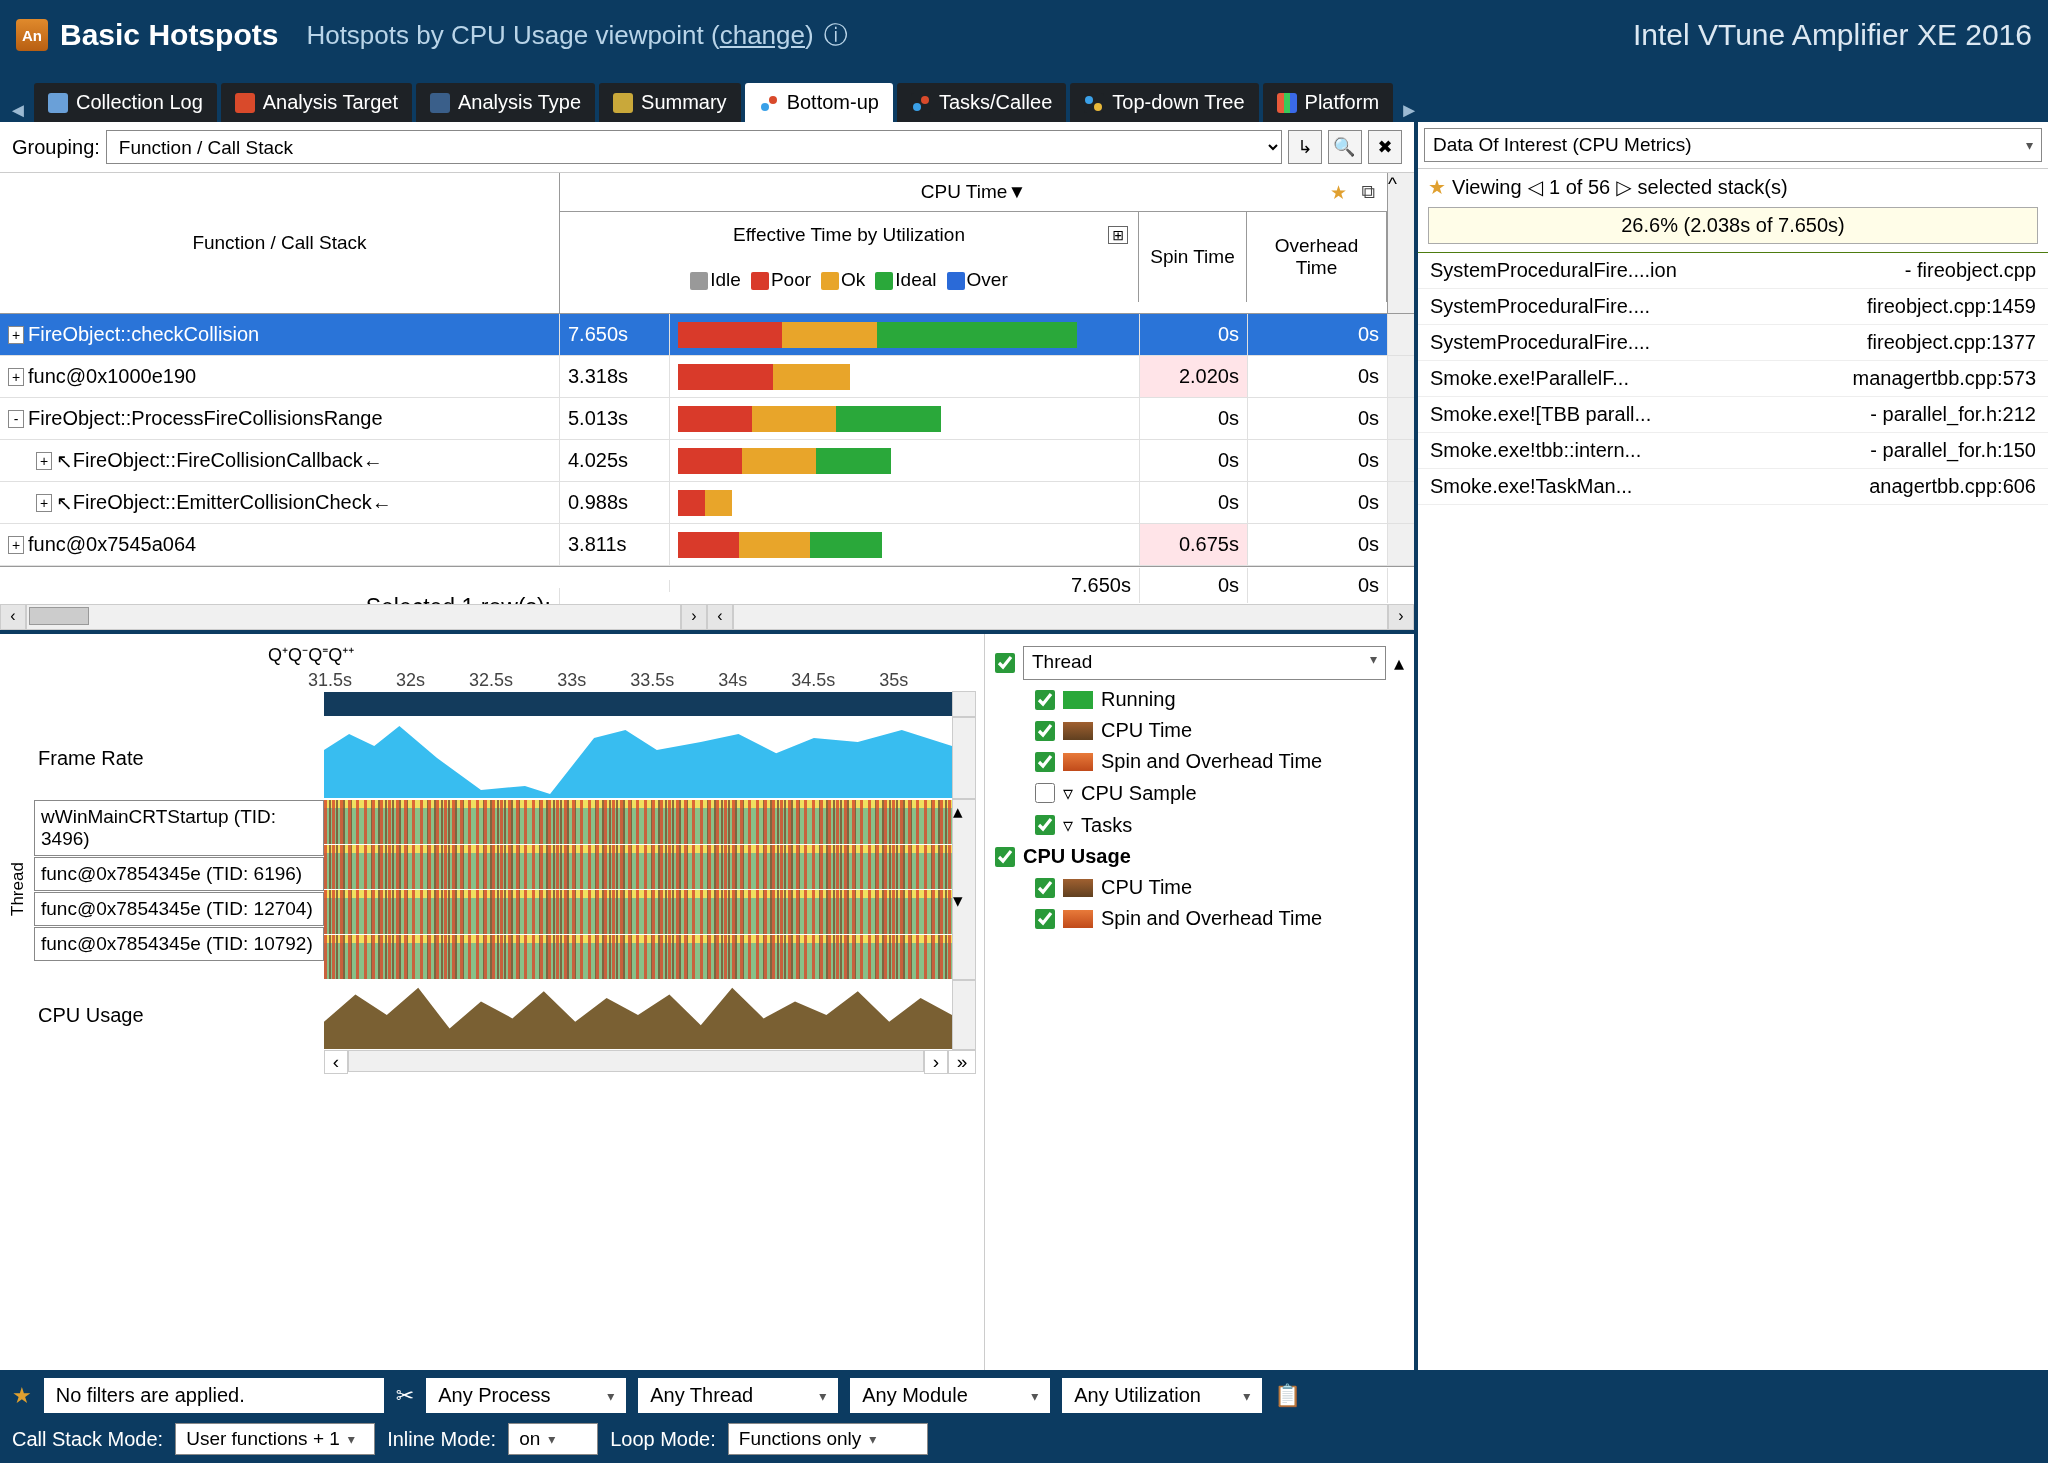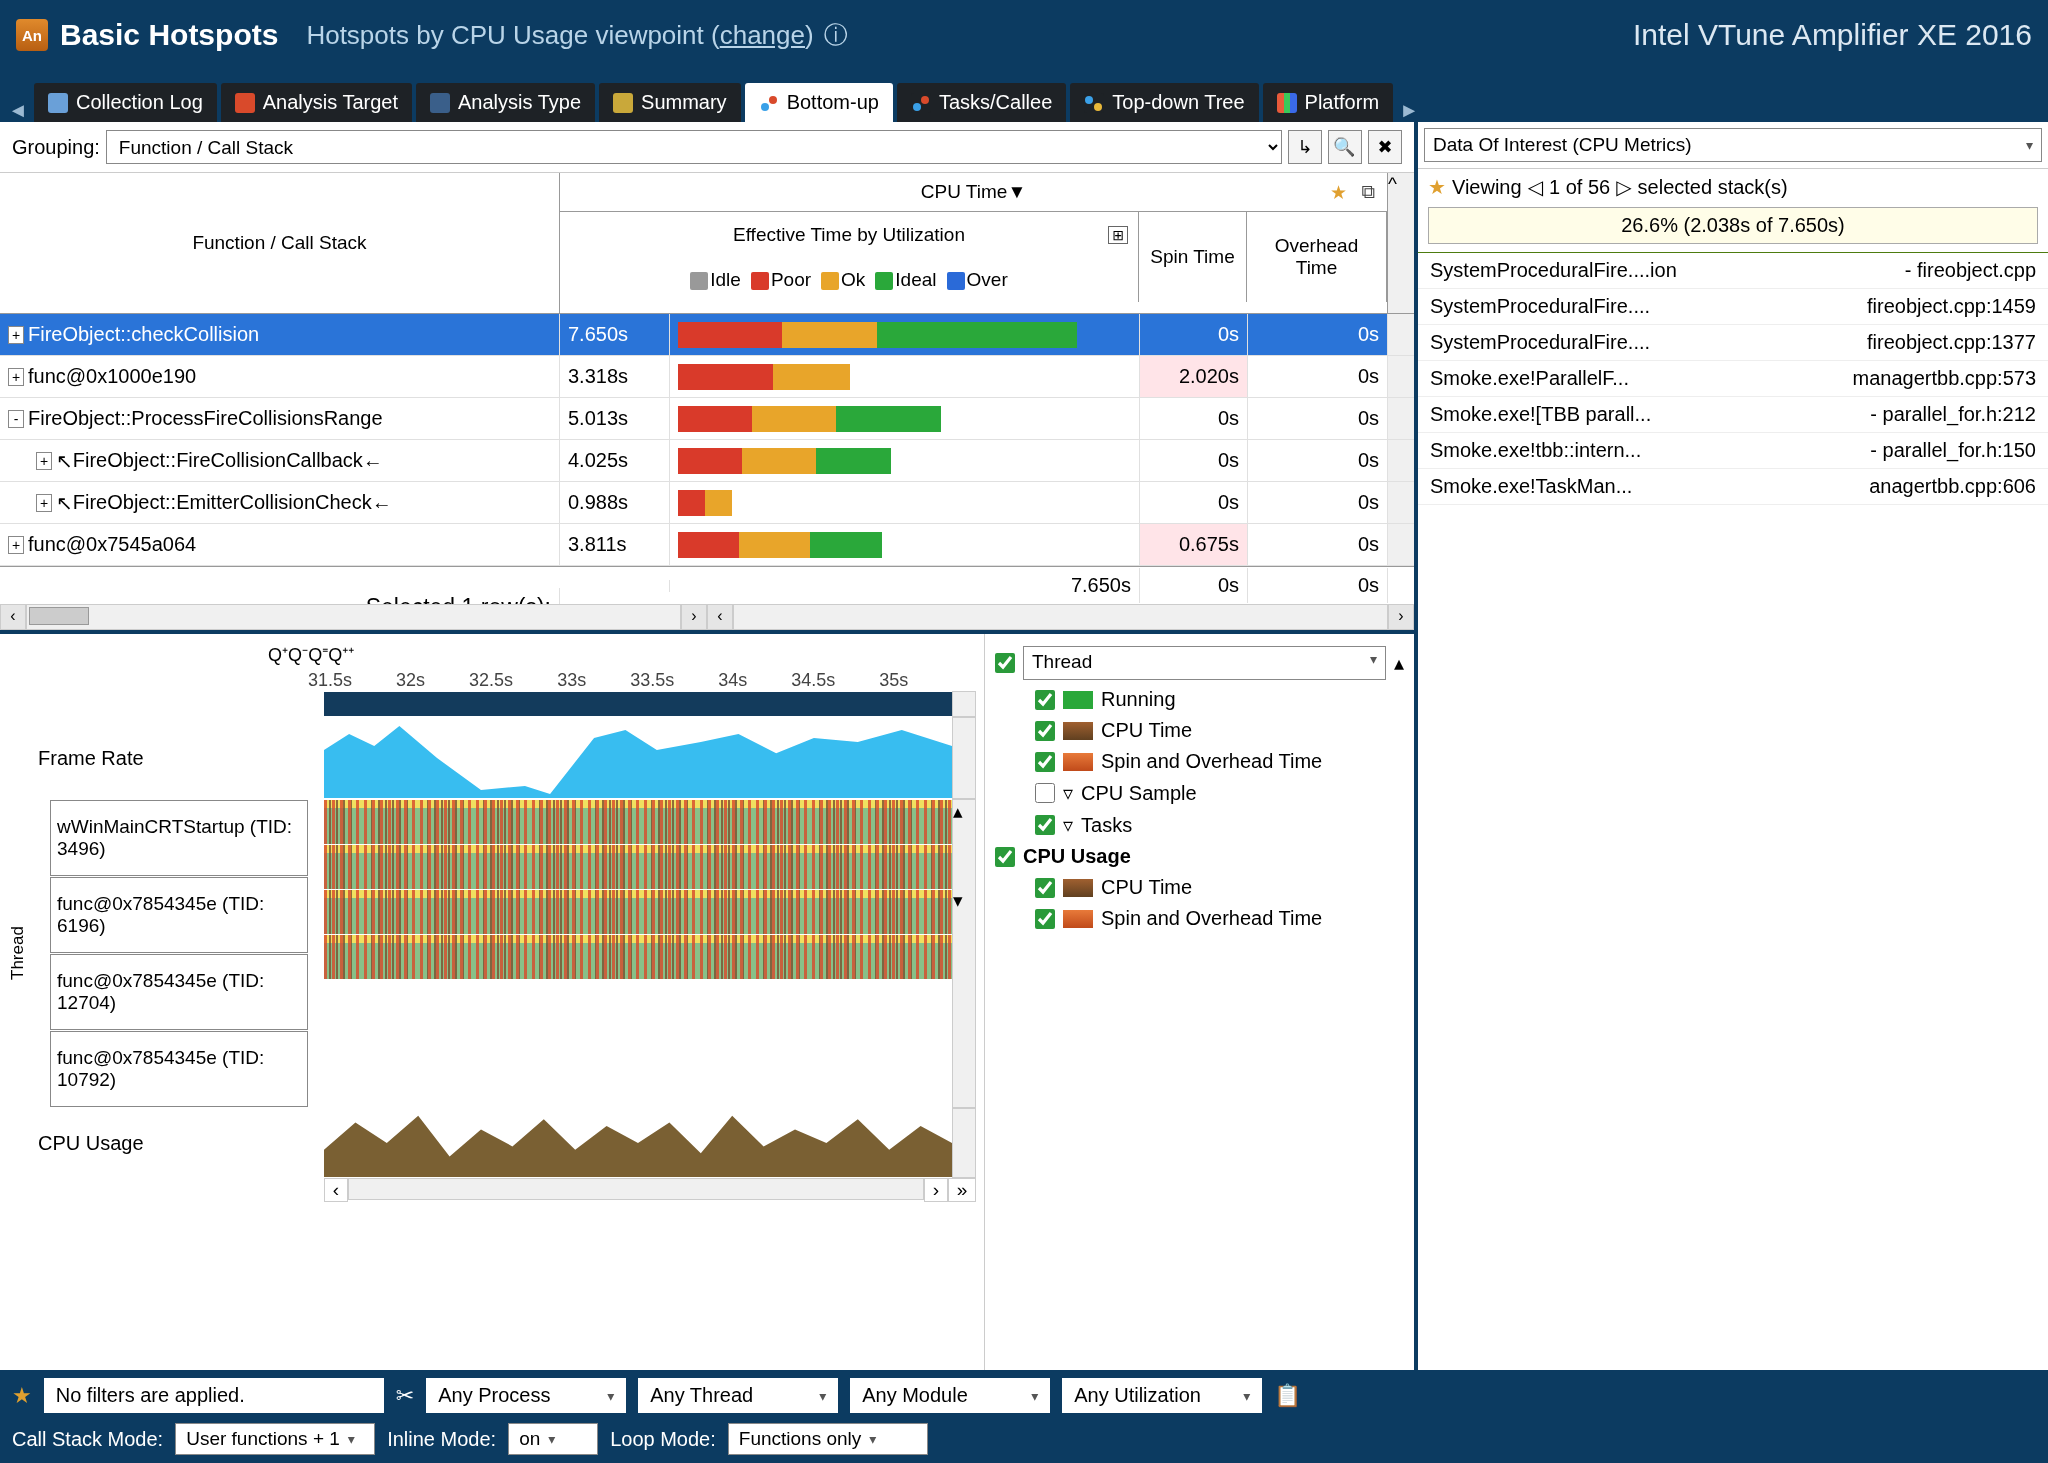--- a/index.html
+++ b/index.html
@@ -142,21 +142,21 @@
   .hscroll .thumb { position:absolute; left:2px; top:2px; height:18px; width:60px; background:#ccc; border:1px solid #999;}
   .hscroll .arrow { width:26px; background:#e6e6e6; border:1px solid #ccc; text-align:center; font-size:16px; line-height:22px;}
   
   .timeline-area { flex:1; display:flex; min-height:0; border-top:4px solid #0c3b61;}
   .timeline-left { flex:1; display:flex; flex-direction:column; padding:8px; min-width:0;}
   .timeline-right { width:430px; padding:8px 10px; border-left:1px solid #ccc;}
   .tl-toolbar { display:flex; gap:6px; align-items:center; font-size:18px; padding-left:260px;}
   .tl-ruler { display:flex; gap:44px; font-size:18px; color:#444; padding:4px 0 0 300px;}
   .tl-row { display:flex; align-items:stretch; }
   .tl-label { width:290px; font-size:20px; padding:8px 4px; display:flex; align-items:center;}
-  .tl-thread-label { border:1px solid #888; margin:1px 16px; font-size:19px; padding:15px 6px;}
+  .tl-thread-label { border:1px solid #888; margin:1px 0; font-size:19px; padding:5px 6px;}
   .tl-track { flex:1; height: 54px; position:relative; margin:1px 0;}
   .tl-track.nav { background: #133b5c; height:24px;}
   .tl-track.frame { background: linear-gradient(#fff,#fff);}
   .frame-chart { width:100%; height:100%; background: #38bdf0; clip-path: polygon(0% 40%,4% 20%,8% 35%,12% 10%,18% 50%,25% 90%,32% 85%,36% 95%,43% 25%,48% 15%,53% 40%,60% 30%,66% 20%,72% 44%,78% 25%,85% 30%,92% 15%,100% 35%,100% 100%,0% 100%);}
   .tl-track.thread { height:44px;}
   .thread-bg { position:absolute; inset:0; background:#88c088;}
   .thread-hdr { position:absolute; left:0; right:0; top:0; height:8px; background:#f0e060;}
   .thread-noise { position:absolute; inset:0; background: repeating-linear-gradient(90deg,#d94a2b 0 3px, transparent 3px 8px), repeating-linear-gradient(90deg, transparent 0 5px, #7a5030 5px 7px); opacity:0.8; mix-blend-mode:normal;}
   .tl-track.cpu .cpu-chart {position:absolute; inset:0; background:#7a6033; clip-path:polygon(0% 60%,5% 20%,10% 50%,15% 10%,20% 70%,25% 30%,30% 55%,35% 15%,40% 60%,45% 25%,50% 50%,55% 20%,60% 65%,65% 10%,70% 55%,75% 30%,80% 50%,85% 15%,90% 60%,95% 25%,100% 50%,100% 100%,0% 100%);}
   .thread-side { width:26px; writing-mode:vertical-rl; transform:rotate(180deg); text-align:center; font-size:17px; padding:4px 0;}

